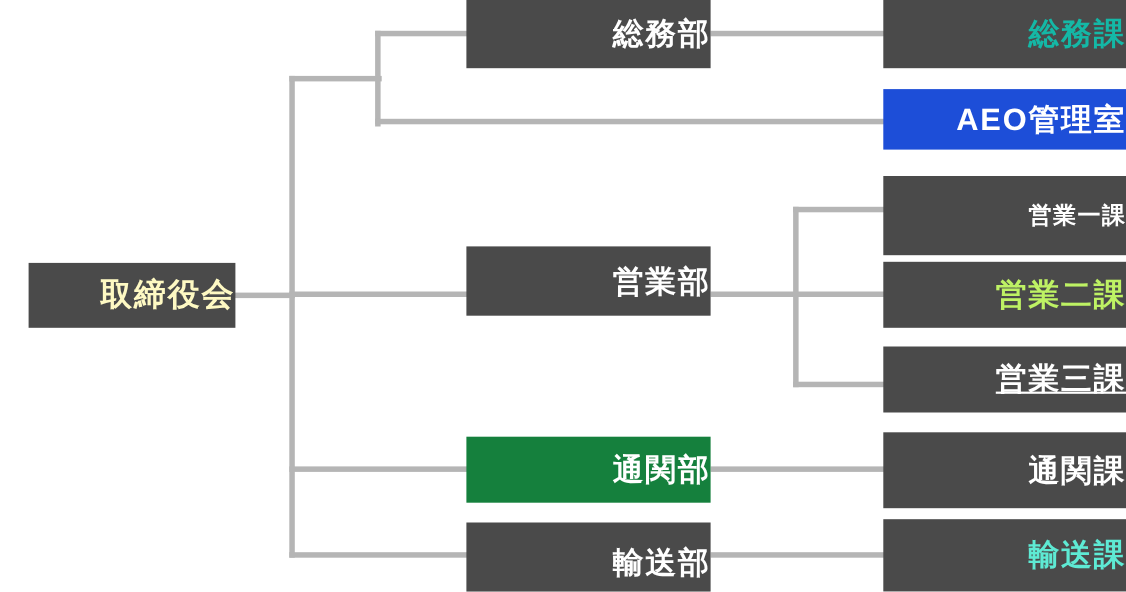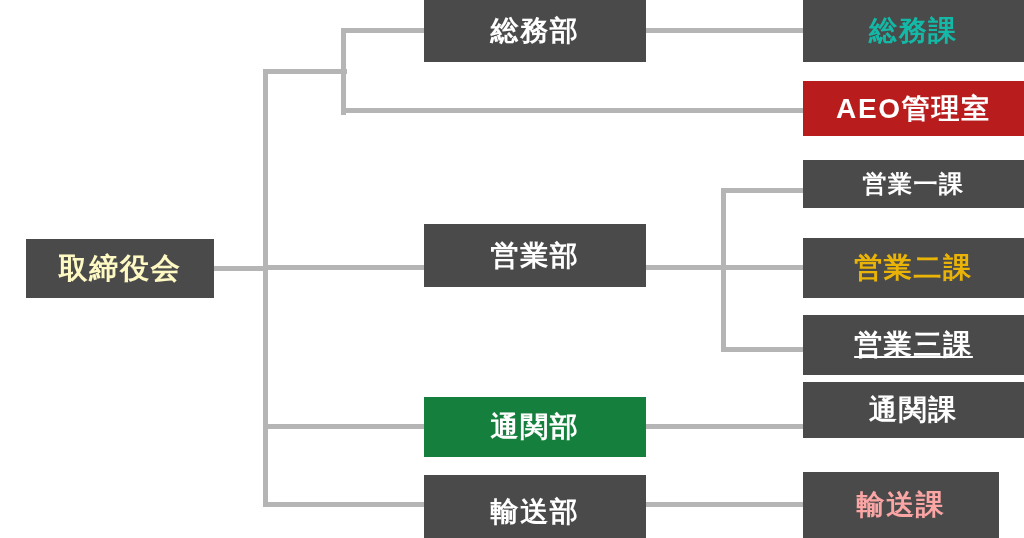--- a/index.html
+++ b/index.html
@@ -17,21 +17,21 @@
     height: 538px;
     background: #ffffff;
     overflow: hidden;
   }
   .node-box {
     position: absolute;
     background: #4a4a4a;
     color: #ffffff;
     display: flex;
     align-items: center;
-    justify-content: center;
+    justify-content: flex-end;
     font-weight: bold;
     letter-spacing: 0.06em;
     line-height: 1;
     box-sizing: border-box;
     -webkit-font-smoothing: antialiased;
   }
   .node-label {
     display: block;
     white-space: nowrap;
   }
@@ -78,33 +78,33 @@
       </div>
       <div class="node-box" style="left: 424px; top: 397px; width: 222px; height: 60px; background: #15803d; color: rgb(255, 255, 255); font-size: 28px;">
         <span class="node-label">通関部</span>
       </div>
       <div class="node-box" style="left: 424px; top: 475px; width: 222px; height: 74px; background: rgb(74, 74, 74); color: rgb(255, 255, 255); font-size: 28px;">
         <span class="node-label">輸送部</span>
       </div>
       <div class="node-box" style="left: 803px; top: 0px; width: 221px; height: 62px; background: rgb(74, 74, 74); color: #14b8a6; font-size: 28px;">
         <span class="node-label">総務課</span>
       </div>
-      <div class="node-box" style="left: 803px; top: 81px; width: 221px; height: 55px; background: #b91c1c; color: rgb(255, 255, 255); font-size: 28px;">
+      <div class="node-box" style="left: 803px; top: 81px; width: 221px; height: 55px; background: #1d4ed8; color: rgb(255, 255, 255); font-size: 28px;">
         <span class="node-label">AEO管理室</span>
       </div>
-      <div class="node-box" style="left: 803px; top: 160px; width: 221px; height: 48px; background: rgb(74, 74, 74); color: rgb(255, 255, 255); font-size: 24px;">
+      <div class="node-box" style="left: 803px; top: 160px; width: 221px; height: 72px; background: rgb(74, 74, 74); color: rgb(255, 255, 255); font-size: 21px;">
         <span class="node-label">営業一課</span>
       </div>
-      <div class="node-box" style="left: 803px; top: 238px; width: 221px; height: 60px; background: rgb(74, 74, 74); color: #eab308; font-size: 28px;">
+      <div class="node-box" style="left: 803px; top: 238px; width: 221px; height: 60px; background: rgb(74, 74, 74); color: #bef264; font-size: 28px;">
         <span class="node-label">営業二課</span>
       </div>
       <div class="node-box" style="left: 803px; top: 315px; width: 221px; height: 60px; background: rgb(74, 74, 74); color: rgb(255, 255, 255); font-size: 28px; text-decoration: underline;">
         <span class="node-label">営業三課</span>
       </div>
-      <div class="node-box" style="left: 803px; top: 382px; width: 221px; height: 56px; background: rgb(74, 74, 74); color: rgb(255, 255, 255); font-size: 28px;">
+      <div class="node-box" style="left: 803px; top: 393px; width: 221px; height: 69px; background: rgb(74, 74, 74); color: rgb(255, 255, 255); font-size: 28px;">
         <span class="node-label">通関課</span>
       </div>
-      <div class="node-box" style="left: 803px; top: 472px; width: 196px; height: 66px; background: rgb(74, 74, 74); color: #fca5a5; font-size: 28px;">
+      <div class="node-box" style="left: 803px; top: 472px; width: 221px; height: 66px; background: rgb(74, 74, 74); color: #5eead4; font-size: 28px;">
         <span class="node-label">輸送課</span>
       </div>
     </div>
 
 </div>
 
 </body></html>

